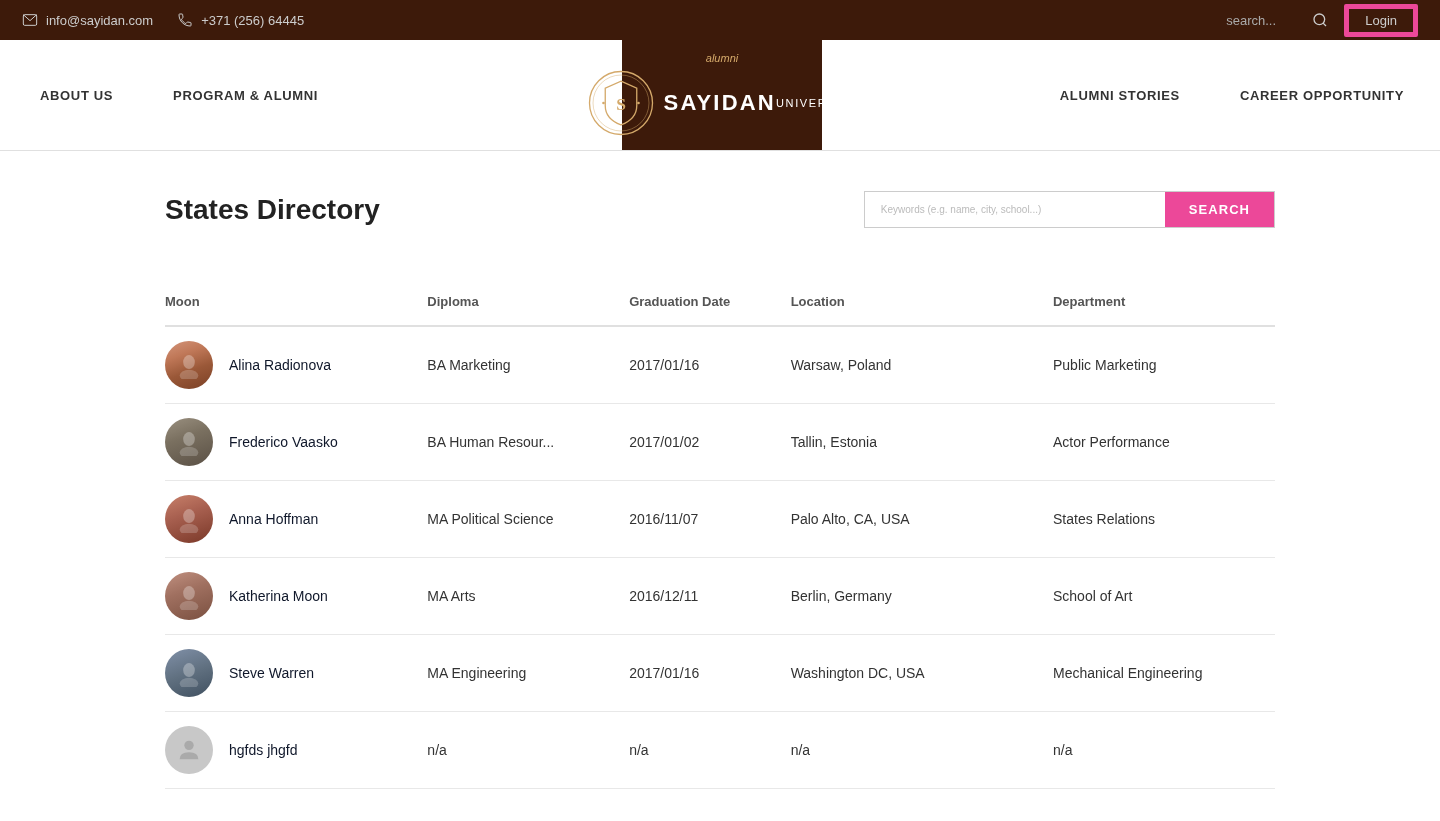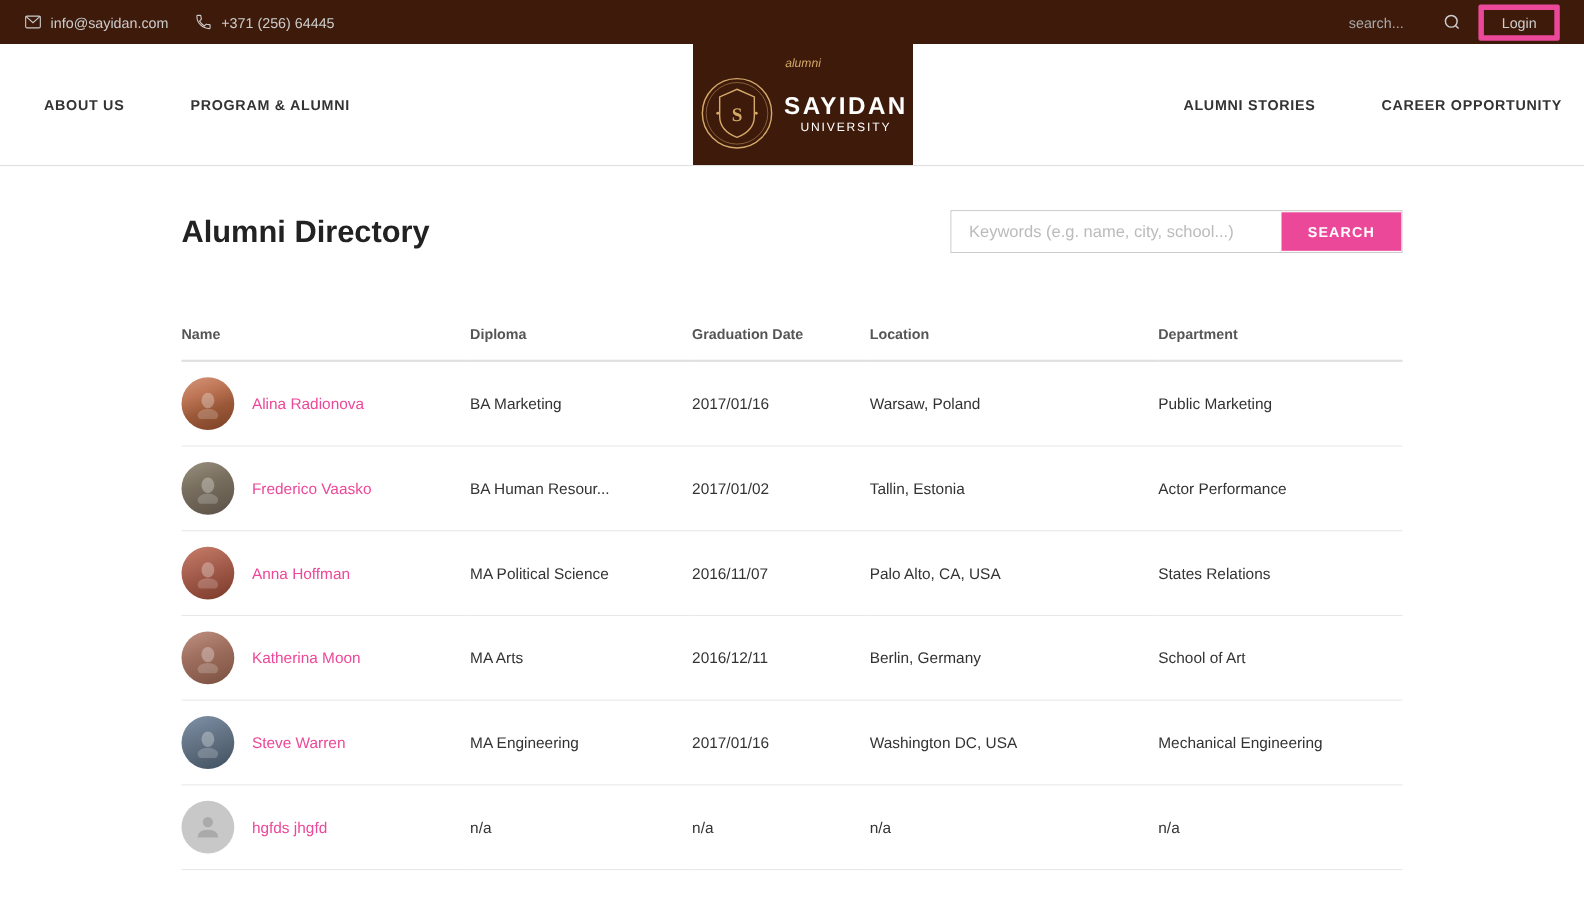--- a/index.html
+++ b/index.html
@@ -37,21 +37,21 @@
       align-items: stretch;
       border-bottom: 1px solid #e0e0e0;
       position: relative;
     }
     .nav-left, .nav-right {
       display: flex;
       align-items: center;
       flex: 1;
     }
     .nav-left { justify-content: flex-start; padding-left: 40px; gap: 60px; }
-    .nav-right { justify-content: flex-end; padding-right: 20px; gap: 60px; text-align: center; }
+    .nav-right { justify-content: flex-end; padding-right: 36px; gap: 60px; text-align: center; }
     .nav-item {
       font-size: 13px;
       font-weight: 600;
       letter-spacing: 0.05em;
       color: #333;
       text-transform: uppercase;
       cursor: pointer;
       padding: 28px 0;
       text-decoration: none;
     }
@@ -79,21 +79,21 @@
       font-style: italic;
       color: #d4a96a;
       margin-bottom: 4px;
     }
     .logo-badge {
       width: 70px;
       height: 70px;
     }
     .logo-name {
       display: flex;
-      flex-direction: column;
+      flex-direction: row;
       align-items: center;
       margin-left: 8px;
     }
     .logo-sayidan {
       font-size: 22px;
       font-weight: 900;
       letter-spacing: 0.1em;
       color: #fff;
     }
     .logo-university {
@@ -129,21 +129,21 @@
     .search-input-wrapper {
       display: flex;
       align-items: center;
       border: 1px solid #ccc;
       overflow: hidden;
     }
     .search-input-wrapper input {
       padding: 10px 16px;
       border: none;
       outline: none;
-      font-size: 15px;
+      font-size: 10px;
       color: #b91c1c;
       width: 300px;
     }
     .search-input-wrapper input::placeholder { color: #bbb; }
     .search-btn {
       background: #ec4899;
       color: #fff;
       border: none;
       padding: 10px 24px;
       font-size: 13px;
@@ -197,21 +197,21 @@
       align-items: center;
       justify-content: center;
     }
     .avatar svg { width: 28px; height: 28px; fill: #aaa; }
     .avatar-placeholder {
       background: #c8c8c8;
     }
 
     .alumnus-name {
       font-size: 14px;
-      color: #ec4899;
+      color: #0f172a;
       font-weight: 500;
     }
   </style>
 </head>
 <body>
 
 <div class="topbar">
   <div class="topbar-left">
     <div class="topbar-item">
       <svg viewBox="0 0 24 24">
@@ -271,33 +271,33 @@
 
   <nav class="nav-right">
     <a class="nav-item">ALUMNI STORIES</a>
     <a class="nav-item">CAREER OPPORTUNITY</a>
   </nav>
 </div>
 
 <div class="main-content">
 
   <div style="display:flex; align-items:center; justify-content:space-between; margin-bottom: 24px;">
-    <h1 class="page-title">Alumni Directory</h1>
+    <h1 class="page-title">States Directory</h1>
     <div class="search-bar">
       <div class="search-input-wrapper">
         <input type="text" placeholder="Keywords (e.g. name, city, school...)" style="">
         <button class="search-btn">SEARCH</button>
       </div>
     </div>
   </div>
 
   <table class="alumni-table">
     <thead>
       <tr>
-        <th class="col-name">Name</th>
+        <th class="col-name">Moon</th>
         <th class="col-diploma">Diploma</th>
         <th class="col-grad">Graduation Date</th>
         <th class="col-location">Location</th>
         <th class="col-dept">Department</th>
       </tr>
     </thead>
     <tbody id="alumni-tbody">
     <tr>
     <td class="col-name">
       <div class="alumni-name-cell">

